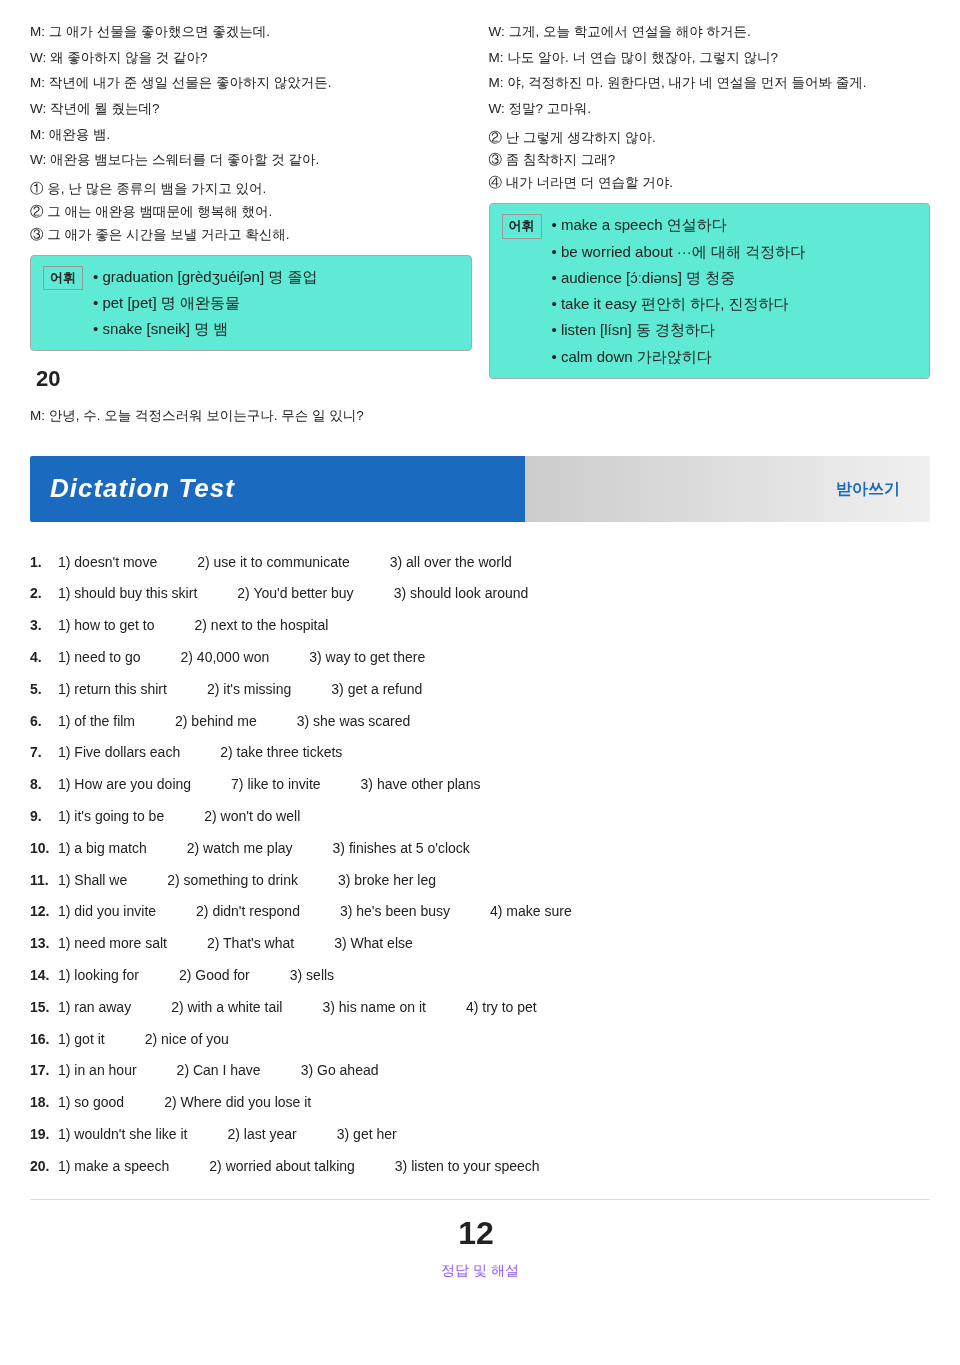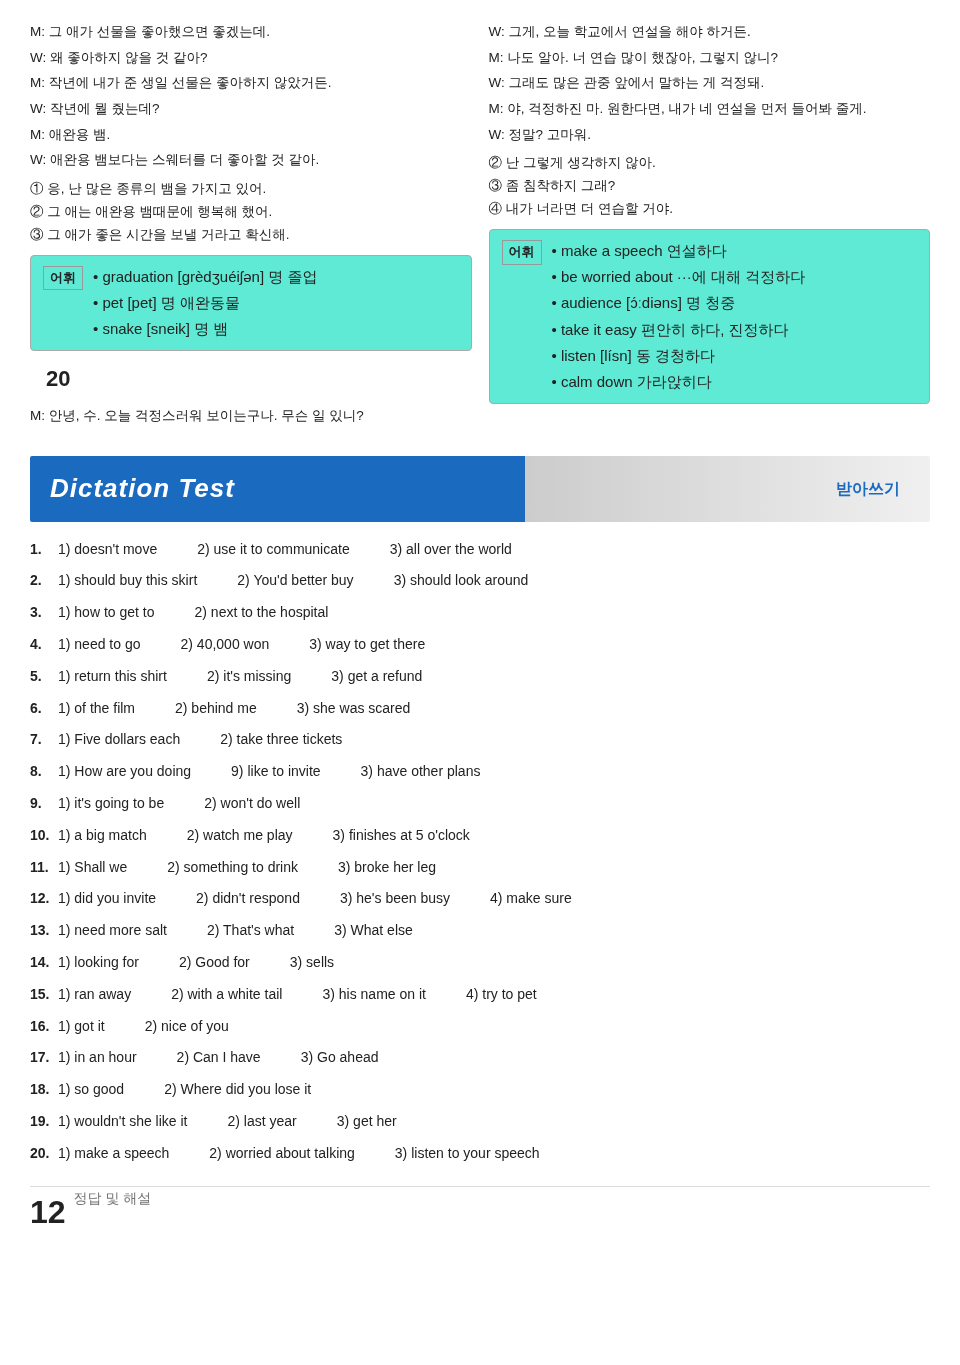--- a/index.html
+++ b/index.html
@@ -52,28 +52,28 @@
       padding: 8px 12px;
       margin-top: 8px;
       background: #5eead4;
     }
 
     
     .section-number {
       font-size: 22px;
       font-weight: bold;
       color: #222;
-      margin: 10px 0 4px 16px;
+      margin: 10px 0 4px 6px;
     }
 
     
     .dictation-header {
       background: linear-gradient(90deg, #1a6bbf 0%, #1a6bbf 55%, #ccc 55%, #f0f0f0 100%);
       padding: 12px 20px;
-      margin: 30px 0 16px 0;
+      margin: 30px 0 29px 0;
       display: flex;
       justify-content: space-between;
       align-items: center;
       border-radius: 2px;
     }
 
     .dictation-header .title {
       color: #fff;
       font-size: 26px;
       font-weight: bold;
@@ -117,35 +117,37 @@
     }
 
     .dictation-list li .opt {
       white-space: nowrap;
       font-size: 14px;
     }
 
     
     .page-footer {
       display: flex;
-      align-items: flex-start;
+      align-items: center;
       margin-top: 20px;
+      padding-top: 8px;
       border-top: 1px solid #ddd;
+      flex-direction: column;
     }
 
     .page-num {
       font-size: 32px;
       font-weight: bold;
       color: #222;
       margin-right: 8px;
     }
 
     .page-label {
       font-size: 14px;
-      color: #737373;
+      color: #8b5cf6;
     }
 
     .vocab-row {
       display: flex;
       align-items: flex-start;
     }
 
     .vocab-label {
       font-weight: bold;
       font-size: 13px;
@@ -205,21 +207,20 @@
       <div class="section-number">20</div>
       <div class="section-20-dialogue">
         M: 안녕, 수. 오늘 걱정스러워 보이는구나. 무슨 일 있니?
       </div>
     </div>
 
     <div class="dialogue-col">
       <div class="dialogue-text">
         <p>W: 그게, 오늘 학교에서 연설을 해야 하거든.</p>
         <p>M: 나도 알아. 너 연습 많이 했잖아, 그렇지 않니?</p>
-        <p>W: 그래도 많은 관중 앞에서 말하는 게 걱정돼.</p>
         <p>M: 야, 걱정하진 마. 원한다면, 내가 네 연설을 먼저 들어봐 줄게.</p>
         <p>W: 정말? 고마워.</p>
       </div>
       <div class="numbered-items">
         <p>② 난 그렇게 생각하지 않아.</p>
         <p>③ 좀 침착하지 그래?</p>
         <p>④ 내가 너라면 더 연습할 거야.</p>
       </div>
       <div class="vocab-box">
         <div class="vocab-row">
@@ -295,21 +296,21 @@
       <span class="num">7.</span>
       <div class="options">
         <span class="opt">1) Five dollars each</span>
         <span class="opt">2) take three tickets</span>
       </div>
     </li>
     <li>
       <span class="num">8.</span>
       <div class="options">
         <span class="opt">1) How are you doing</span>
-        <span class="opt">9) like to invite</span>
+        <span class="opt">7) like to invite</span>
         <span class="opt">3) have other plans</span>
       </div>
     </li>
     <li>
       <span class="num">9.</span>
       <div class="options">
         <span class="opt">1) it's going to be</span>
         <span class="opt">2) won't do well</span>
       </div>
     </li>

